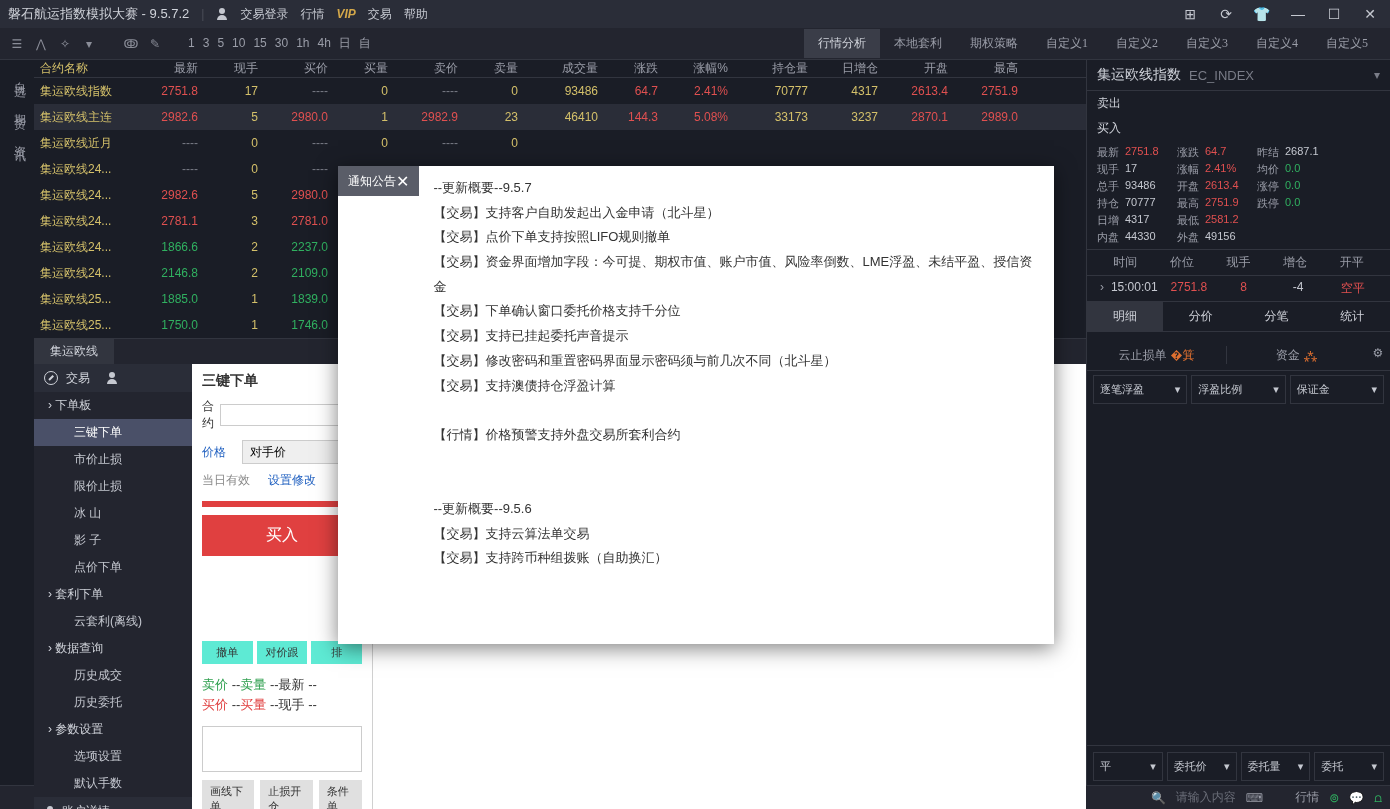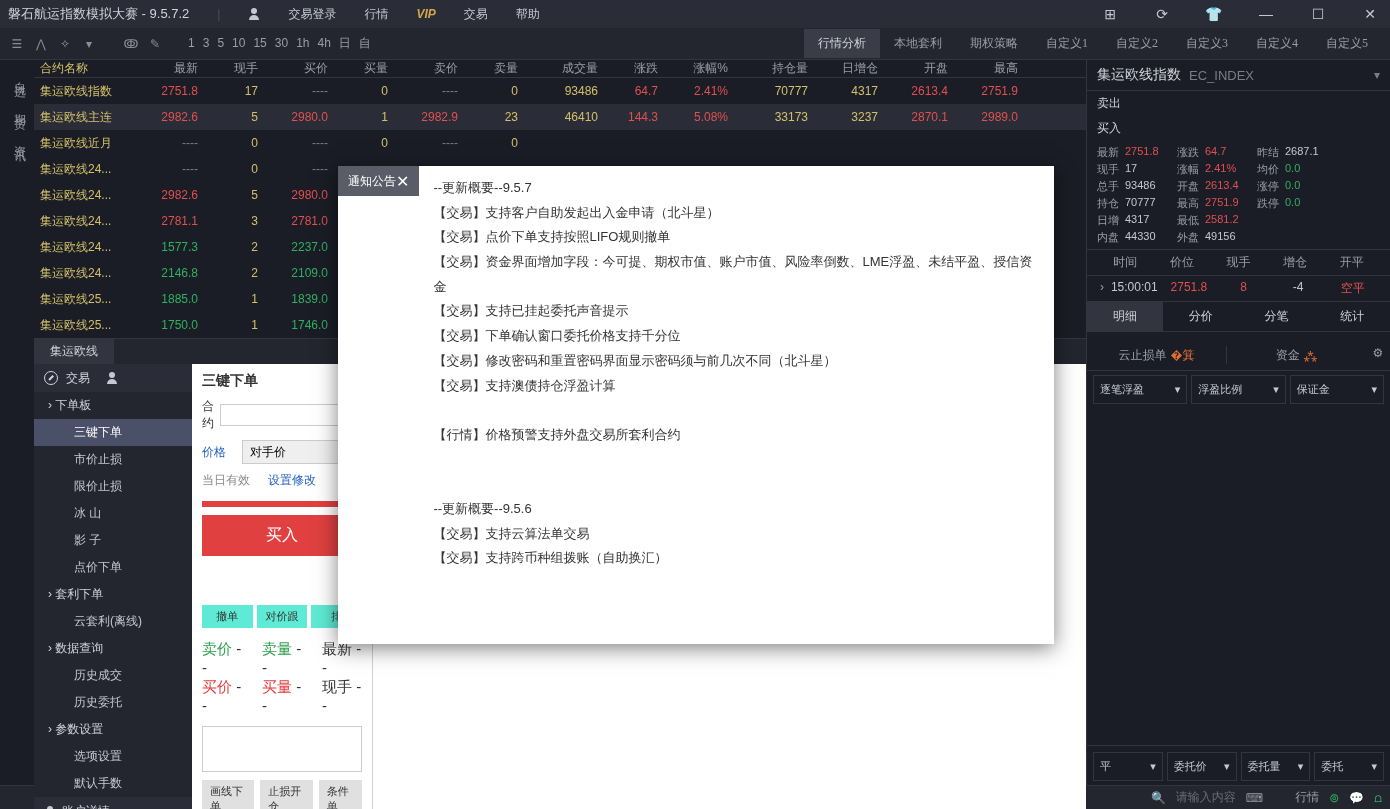--- a/index.html
+++ b/index.html
@@ -1,17 +1,17 @@
 <!DOCTYPE html>
 <html><head>
 <meta charset="utf-8">
 <style>
 * { margin: 0; padding: 0; box-sizing: border-box; }
 body { font-family: "Microsoft YaHei", sans-serif; background: #1a1d26; color: #c5c8d0; font-size: 12px; overflow: hidden; width: 1390px; height: 809px; position: relative; }
-.titlebar { height: 28px; background: #2a2d38; display: flex; align-items: center; padding: 0 8px; gap: 28px; }
+.titlebar { height: 28px; background: #2a2d38; display: flex; align-items: center; padding: 0 8px; gap: 12px; }
 .titlebar .title { color: #d0d3da; font-size: 13px; }
 .titlebar .sep { color: #4a4d58; }
 .titlebar .vip { color: #d4a84a; font-style: italic; font-weight: bold; }
 .titlebar .spacer { flex: 1; }
 .titlebar .winbtn { width: 24px; height: 20px; display: flex; align-items: center; justify-content: center; color: #c5c8d0; font-size: 14px; cursor: pointer; }
 .toolbar { height: 32px; background: #23252f; display: flex; align-items: center; padding: 0 8px; border-bottom: 1px solid #32353f; }
 .toolbar .left { display: flex; gap: 6px; align-items: center; }
 .toolbar .icobtn { width: 18px; height: 18px; display: flex; align-items: center; justify-content: center; color: #8a8d98; cursor: pointer; }
 .toolbar .timebtn { padding: 2px 4px; color: #9a9da8; cursor: pointer; font-size: 12px; }
 .toolbar .rightnav { margin-left: auto; display: flex; }
@@ -48,21 +48,21 @@
 .bp-tree .acct { margin-top: auto; background: #2a2d38; padding: 6px 10px; color: #d0d3da; display: flex; align-items: center; gap: 6px; }
 .bp-form { width: 180px; background: #fff; padding: 8px 10px; color: #333; display: flex; flex-direction: column; gap: 8px; font-size: 12px; }
 .bp-form .hdr { font-size: 14px; font-weight: bold; color: #333; }
 .bp-form .row { display: flex; align-items: center; gap: 6px; }
 .bp-form .row label { width: 34px; }
 .bp-form .row input, .bp-form .row select { flex: 1; border: 1px solid #ccc; padding: 3px; font-size: 12px; }
 .bp-form .pricelabel { color: #2060c0; }
 .bp-form .bigbtn { background: #e04040; color: #fff; padding: 10px; text-align: center; font-size: 16px; cursor: pointer; }
 .bp-form .btnrow { display: flex; gap: 4px; margin-top: auto; padding-top: 8px; }
 .bp-form .btnrow .b { flex: 1; background: #5eead4; padding: 4px; text-align: center; cursor: pointer; font-size: 11px; }
-.bp-quotes { display: flex; gap: 20px; padding: 4px 0; font-size: 15px; }
+.bp-quotes { display: flex; padding: 4px 0; font-size: 13px; }
 .bp-quotes .c { display: flex; flex-direction: column; gap: 2px; }
 .bp-linebtns { display: flex; gap: 6px; justify-content: center; }
 .bp-linebtns .b { background: #e0e0e0; padding: 4px 8px; cursor: pointer; font-size: 11px; }
 .bp-chart { flex: 1; background: #fff; border-left: 1px solid #d0d0d0; position: relative; }
 .rightcol { width: 304px; background: #1a1d26; border-left: 1px solid #32353f; display: flex; flex-direction: column; }
 .rc-head { padding: 6px 10px; display: flex; align-items: center; gap: 8px; border-bottom: 1px solid #32353f; }
 .rc-head .name { color: #d0d3da; font-size: 14px; }
 .rc-head .code { color: #7a7d88; font-size: 13px; }
 .rc-head .dd { margin-left: auto; color: #7a7d88; cursor: pointer; }
 .rc-label { padding: 4px 10px; color: #d0d3da; }
@@ -252,21 +252,21 @@
           <div class="col w80 "></div>
           <div class="col w60 "></div>
           <div class="col w70 "></div>
           <div class="col w80 "></div>
           <div class="col w70 "></div>
           <div class="col w70 "></div>
           <div class="col w70 "></div>
         </div>
         <div class="grid-row">
           <div class="col name">集运欧线24...</div>
-          <div class="col w60 green">1577.3</div>
+          <div class="col w60 green">1866.6</div>
           <div class="col w60 orange">2</div>
           <div class="col w70 green">2237.0</div>
           <div class="col w60 "></div>
           <div class="col w70 "></div>
           <div class="col w60 "></div>
           <div class="col w80 "></div>
           <div class="col w60 "></div>
           <div class="col w70 "></div>
           <div class="col w80 "></div>
           <div class="col w70 "></div>
@@ -530,22 +530,22 @@
 <div class="dialog">
   <div class="dhead">
     <span>通知公告</span>
     <span class="x">✕</span>
   </div>
   <div class="dbody" id="dbody">
       <div>--更新概要--9.5.7</div>
       <div>【交易】支持客户自助发起出入金申请（北斗星）</div>
       <div>【交易】点价下单支持按照LIFO规则撤单</div>
       <div>【交易】资金界面增加字段：今可提、期权市值、账户市值、风险率倒数、LME浮盈、未结平盈、授信资金</div>
+      <div>【交易】下单确认窗口委托价格支持千分位</div>
       <div>【交易】支持已挂起委托声音提示</div>
-      <div>【交易】下单确认窗口委托价格支持千分位</div>
       <div>【交易】修改密码和重置密码界面显示密码须与前几次不同（北斗星）</div>
       <div>【交易】支持澳债持仓浮盈计算</div>
       <div>&nbsp;</div>
       <div>【行情】价格预警支持外盘交易所套利合约</div>
       <div>&nbsp;</div>
       <div>&nbsp;</div>
       <div>--更新概要--9.5.6</div>
       <div>【交易】支持云算法单交易</div>
       <div>【交易】支持跨币种组拨账（自助换汇）</div>
     </div>

